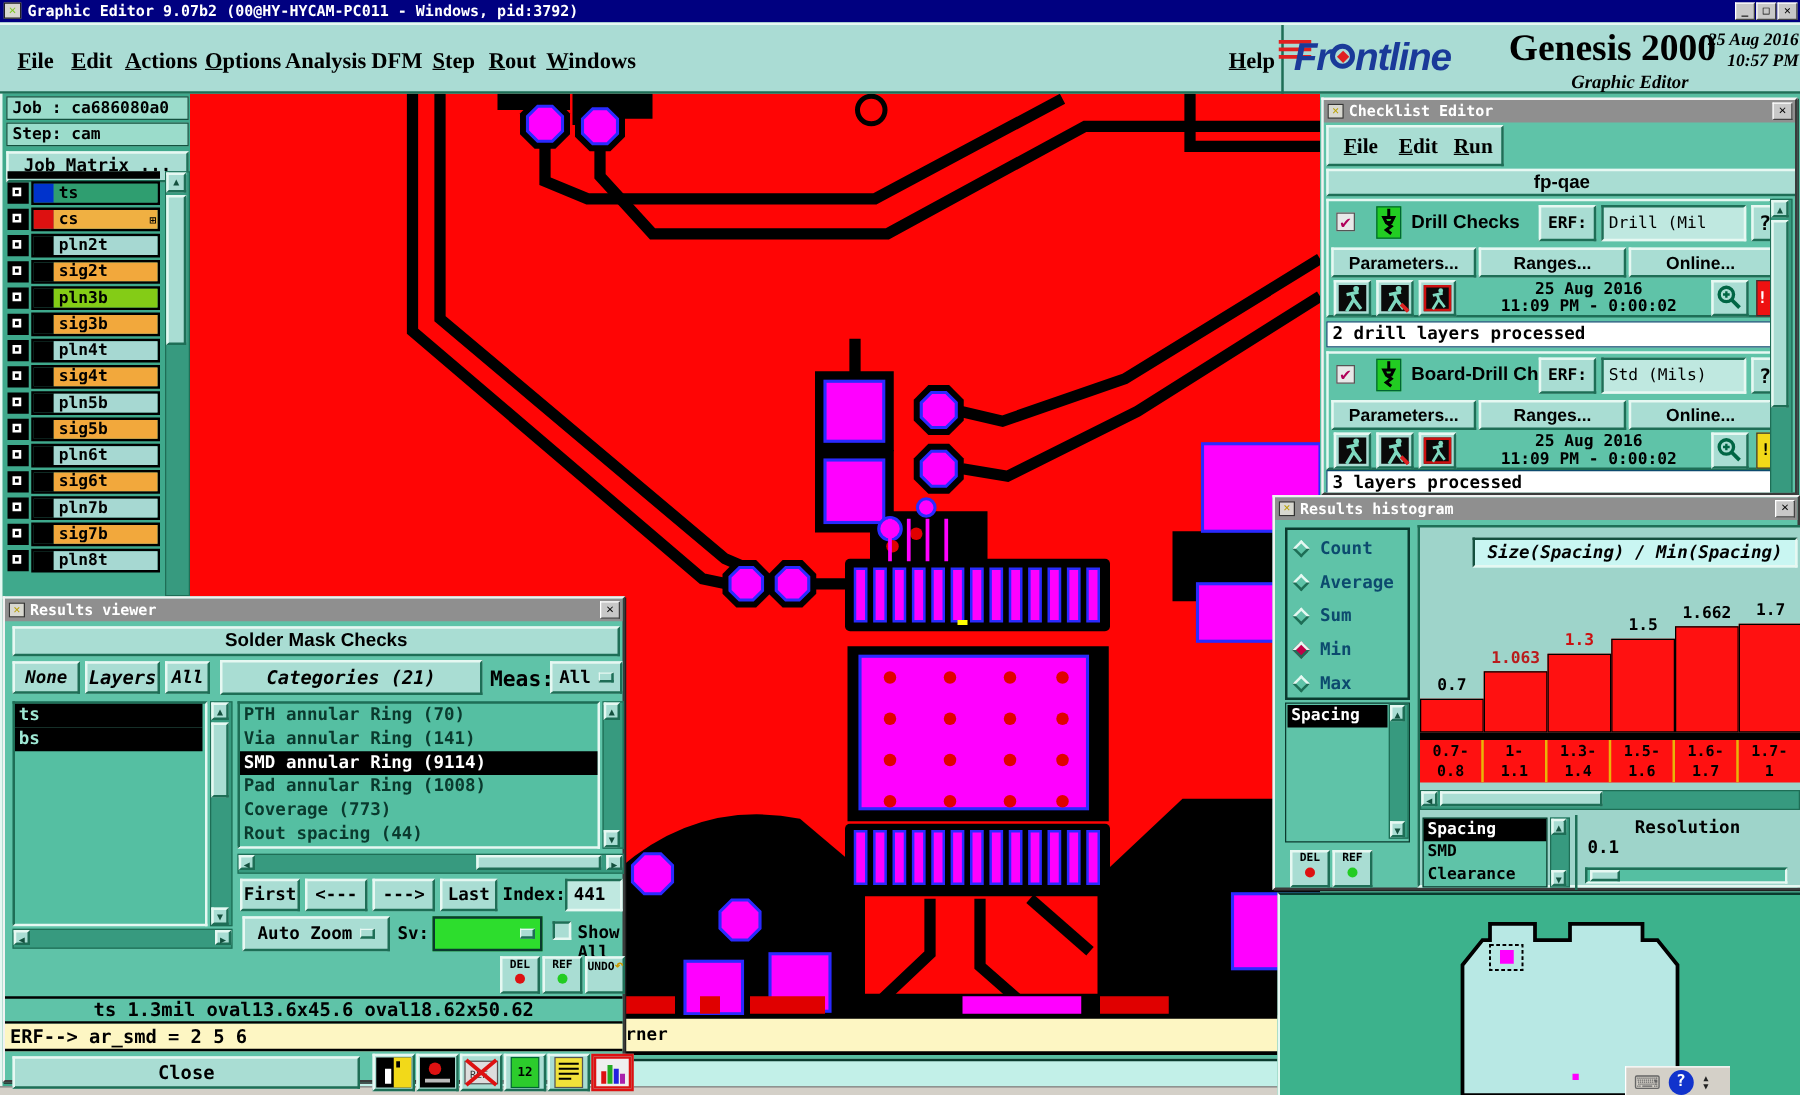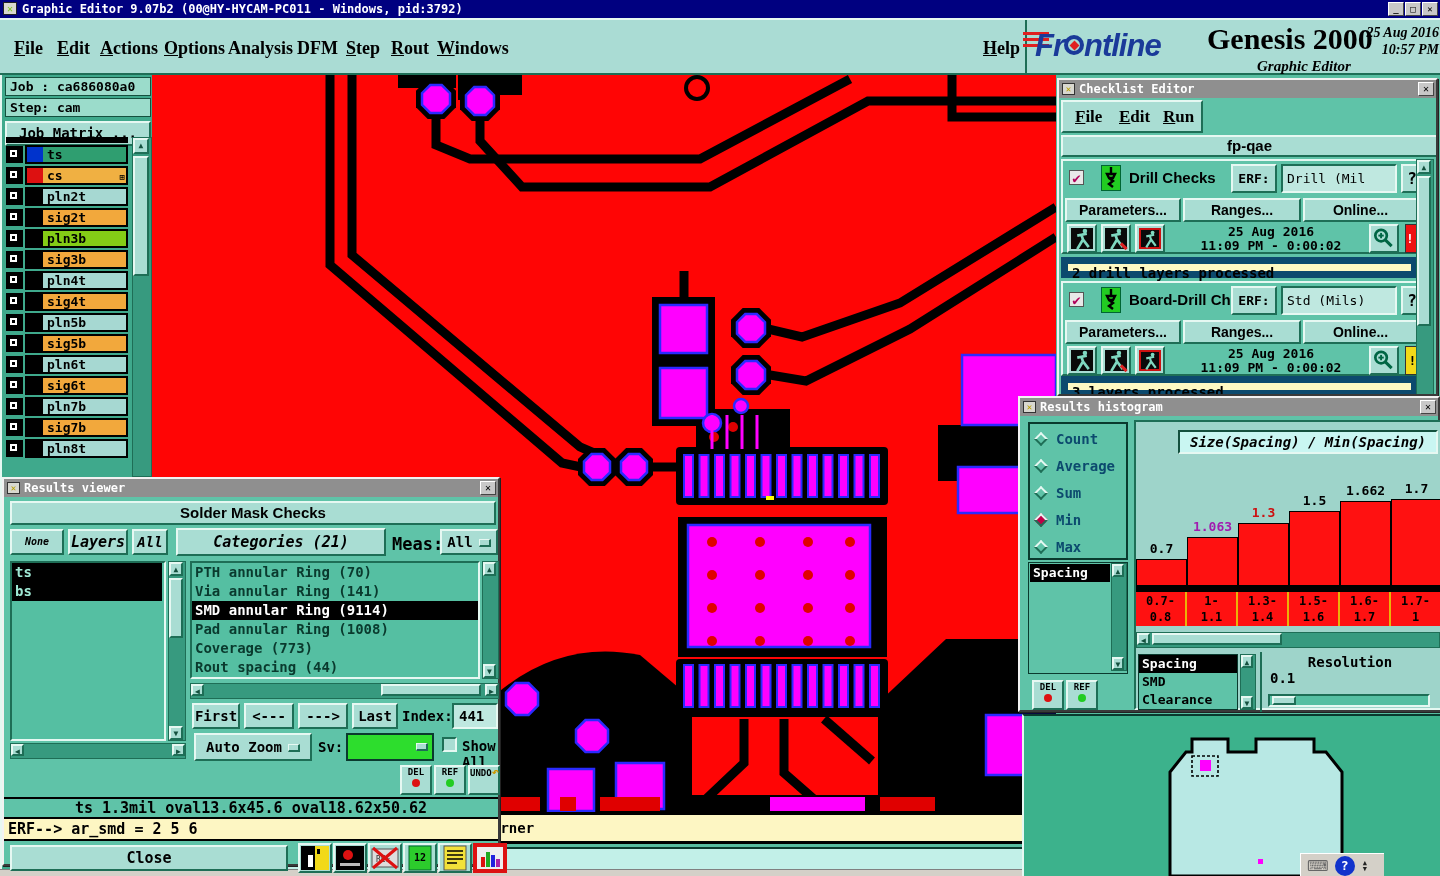--- a/index.html
+++ b/index.html
@@ -83,21 +83,21 @@
   .drill-icon { position:absolute; left:38px; top:4px; width:20px; height:26px; background:#22cc22; border:1px solid #063; }
   .cl-name { position:absolute; left:66px; top:8px; font-family:"Liberation Sans", sans-serif; font-weight:bold; font-size:15px; white-space:nowrap; }
   .cl-erf { position:absolute; left:168px; top:3px; width:46px; height:29px; font-size:13px; font-weight:bold; line-height:25px; }
   .cl-erfval { position:absolute; left:218px; top:3px; width:116px; height:29px; background:#bfe8e0; border-top:2px solid #1e6e56; border-left:2px solid #1e6e56; border-bottom:2px solid #e6f8f2; border-right:2px solid #e6f8f2; font-size:13px; line-height:25px; padding-left:4px; color:#000; white-space:nowrap; overflow:hidden; }
   .cl-help { position:absolute; left:338px; top:3px; width:22px; height:29px; font-size:16px; font-weight:bold; line-height:25px; }
   .runner { position:absolute; top:0; width:30px; height:29px; background:#a9ddd3; border-top:2px solid #e6f8f2; border-left:2px solid #e6f8f2; border-bottom:2px solid #1e6e56; border-right:2px solid #1e6e56; }
   .runner .inner { position:absolute; left:2px; top:2px; right:2px; bottom:2px; background:#0a0a0a; }
   .runner.red3 .inner { border:2px solid #cc1111; }
   .cl-date { position:absolute; left:110px; top:1px; width:196px; text-align:center; font-size:13px; font-weight:bold; line-height:14px; color:#000; }
   .cl-alert { position:absolute; left:342px; top:0; width:15px; height:29px; text-align:center; font-weight:bold; font-size:13px; line-height:28px; border:1px solid #333; }
-  .cl-status { position:absolute; left:2px; width:357px; height:21px; background:#fef9c3; border:7px solid #0c4a6e; font-size:14px; font-weight:bold; line-height:19px; padding-left:4px; color:#000; white-space:nowrap; }
+  .cl-status { position:absolute; left:2px; width:357px; height:21px; background:#ffffff; border:1px solid #0c4a6e; font-size:14px; font-weight:bold; line-height:19px; padding-left:4px; color:#000; white-space:nowrap; }
 
   
   #histogram { position:absolute; left:1018px; top:396px; width:422px; height:316px; z-index:20; }
   .diamond { display:inline-block; width:10px; height:10px; transform:rotate(45deg); background:#5fc3a8; border-top:2px solid #e6f8f2; border-left:2px solid #e6f8f2; border-bottom:2px solid #1e6e56; border-right:2px solid #1e6e56; margin-right:10px; }
   .diamond.on { background:#c00048; }
   .hmeas-row { height:27px; font-size:14px; font-weight:bold; line-height:24px; padding:2px 0 0 6px; color:#0c4a6e; display:flex; align-items:center; }
   #hchart { position:absolute; left:114px; top:22px; width:308px; height:290px; background:#9ed4ca; border-top:2px solid #1e6e56; border-left:2px solid #1e6e56; border-bottom:2px solid #e6f8f2; border-right:2px solid #e6f8f2; }
   #hchart-title { position:absolute; left:42px; top:8px; width:260px; height:24px; background:#c9f6f2; border:2px solid #14503e; border-right-color:#e6f8f2; border-bottom-color:#e6f8f2; font-size:14px; font-weight:bold; font-style:italic; text-align:center; line-height:20px; color:#000; white-space:nowrap; }
   #hbars { position:absolute; left:0; top:28px; width:304px; height:136px; overflow:visible; }
   .hbar { position:absolute; bottom:0; width:51px; border:1px solid #000; }
@@ -593,21 +593,21 @@
     </div>
     <span class="minibtn" style="left:12px;top:282px;"><span>DEL</span><span class="dot" style="background:#dd1111;"></span></span>
     <span class="minibtn" style="left:46px;top:282px;"><span>REF</span><span class="dot" style="background:#22cc22;"></span></span>
 
     <div id="hchart">
       <div id="hchart-title">Size(Spacing) / Min(Spacing)</div>
       <div id="hbars">
           <div class="hbar" style="left: 0px; width: 51px; height: 27px; background: rgb(255, 17, 17);"></div>
           <div class="hbar-label" style="left: 0px; bottom: 30px; color: rgb(0, 0, 0);">0.7</div>
           <div class="hbar" style="left: 51px; width: 51px; height: 49px; background: rgb(255, 17, 17);"></div>
-          <div class="hbar-label" style="left: 51px; bottom: 52px; color: #a21caf;">1.063</div>
+          <div class="hbar-label" style="left: 51px; bottom: 52px; color: #b91c1c;">1.063</div>
           <div class="hbar" style="left: 102px; width: 51px; height: 63px; background: rgb(255, 17, 17);"></div>
           <div class="hbar-label" style="left: 102px; bottom: 66px; color: rgb(204, 17, 17);">1.3</div>
           <div class="hbar" style="left: 153px; width: 51px; height: 75px; background: rgb(255, 17, 17);"></div>
           <div class="hbar-label" style="left: 153px; bottom: 78px; color: rgb(0, 0, 0);">1.5</div>
           <div class="hbar" style="left: 204px; width: 51px; height: 85px; background: rgb(255, 17, 17);"></div>
           <div class="hbar-label" style="left: 204px; bottom: 88px; color: rgb(0, 0, 0);">1.662</div>
           <div class="hbar" style="left: 255px; width: 51px; height: 87px; background: rgb(255, 17, 17);"></div>
           <div class="hbar-label" style="left: 255px; bottom: 90px; color: rgb(0, 0, 0);">1.7</div>
         </div>
       <div id="hbaseline"></div>
@@ -675,21 +675,21 @@
   </div>
 
   <div id="results-viewer" class="winframe">
     <div class="titlebar">
       <span class="titleicon">✕</span>
       <span>Results viewer</span>
       <span class="closebox">✕</span>
     </div>
     <div class="raised sans b" style="position:absolute;left:6px;top:22px;width:486px;height:24px;text-align:center;font-size:15px;line-height:19px;">Solder Mask Checks</div>
 
-    <span class="btn b" style="position:absolute;left:6px;top:50px;width:54px;height:26px;font-style:italic;font-size:10px;line-height:22px;">None</span>
+    <span class="btn b" style="position:absolute;left:6px;top:50px;width:54px;height:26px;font-style:italic;font-size:14px;line-height:22px;">None</span>
     <span class="btn b" style="position:absolute;left:64px;top:50px;width:60px;height:26px;font-style:italic;font-size:15px;line-height:22px;">Layers</span>
     <span class="btn b" style="position:absolute;left:128px;top:50px;width:36px;height:26px;font-style:italic;font-size:14px;line-height:22px;">All</span>
     <span class="btn b" style="position:absolute;left:172px;top:49px;width:210px;height:28px;font-style:italic;font-size:15px;line-height:24px;">Categories (21)</span>
     <span class="b" style="position:absolute;left:388px;top:55px;font-size:17px;">Meas:</span>
     <span class="btn b" style="position:absolute;left:436px;top:50px;width:58px;height:26px;font-size:14px;line-height:22px;"><span>All</span><span class="ddglyph"></span></span>
 
     <div class="rv-list sunken" style="left:6px;top:82px;width:156px;height:180px;" id="rv-layerlist">
         <div class="rv-item sel-dark">ts</div>
         <div class="rv-item sel-dark">bs</div>
       </div>

